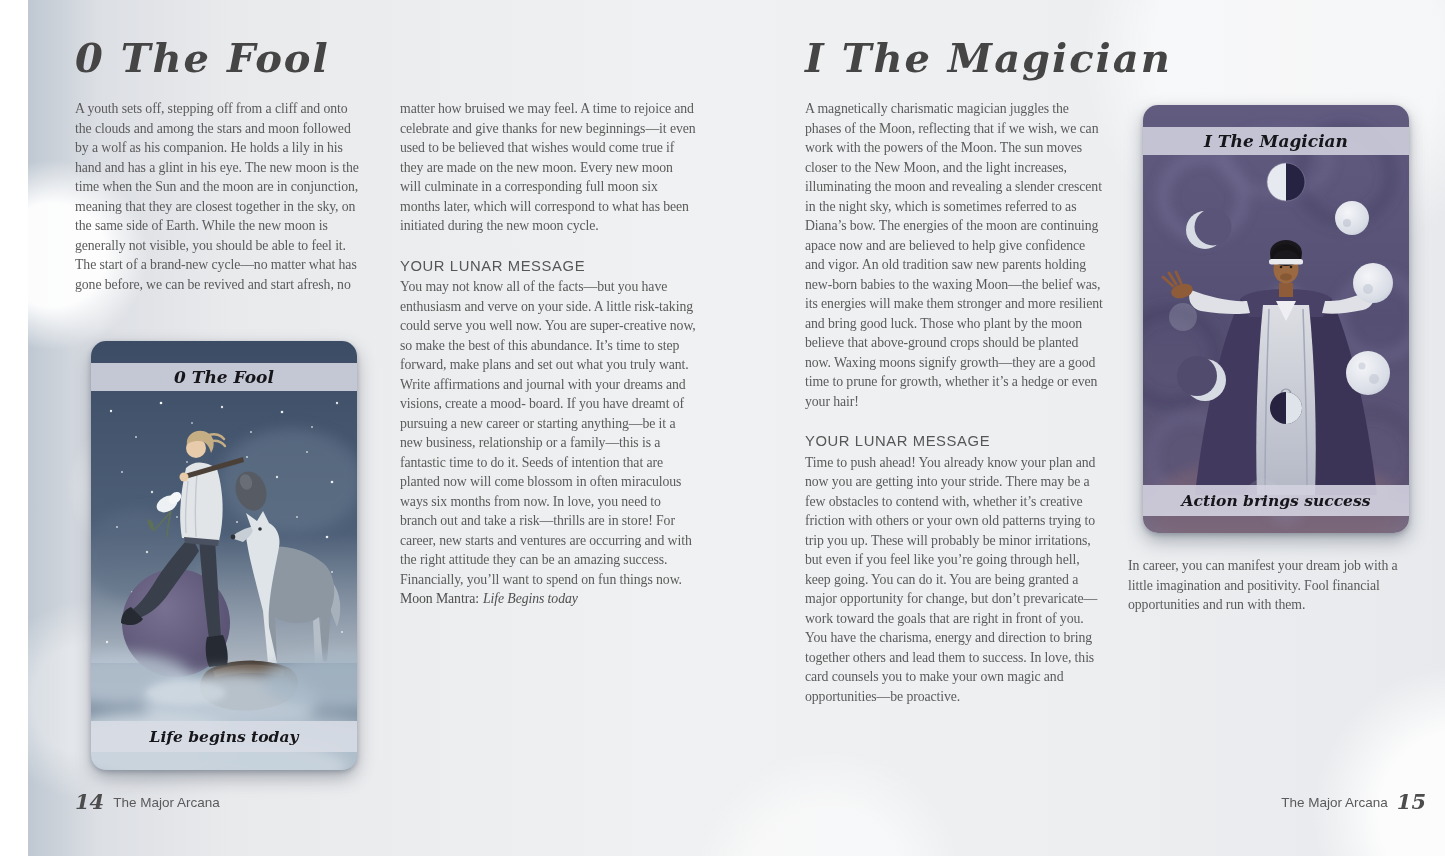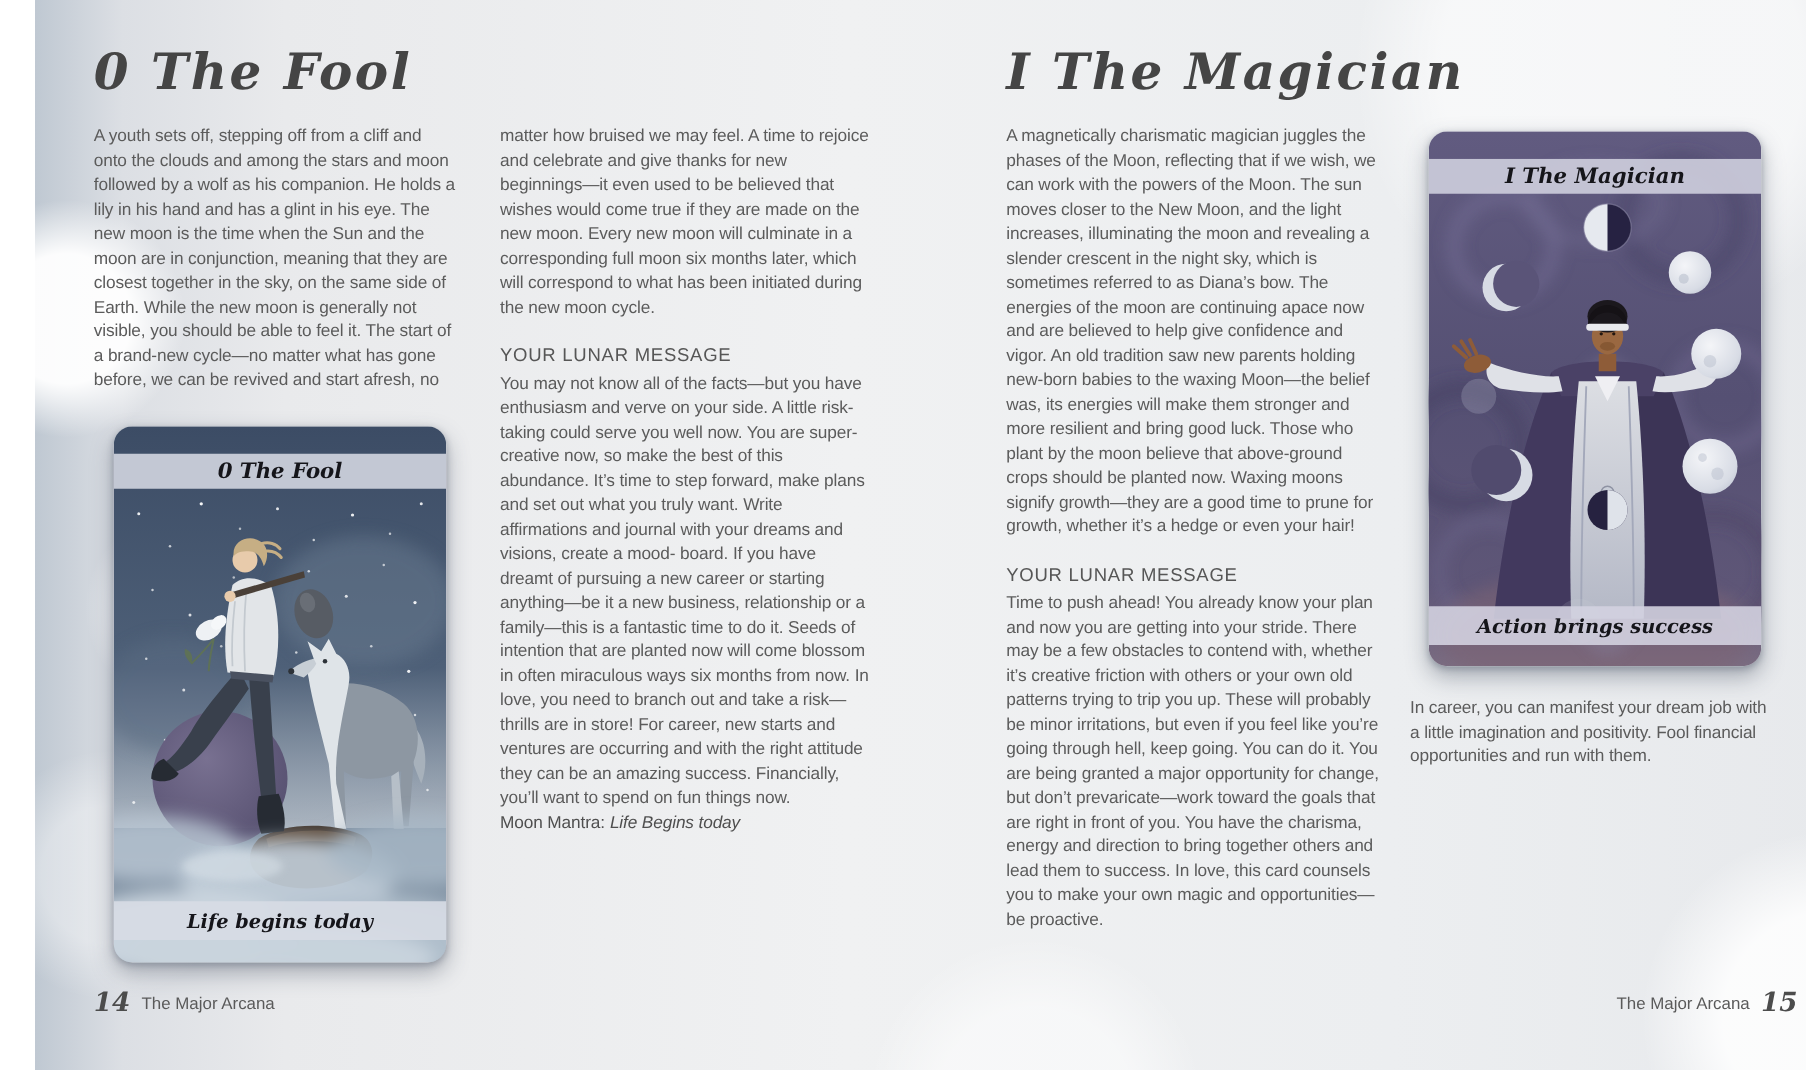--- a/index.html
+++ b/index.html
@@ -16,21 +16,21 @@
       radial-gradient(circle at 60px 700px, rgba(255,255,255,.4) 0 55px, rgba(255,255,255,0) 100px),
       linear-gradient(90deg,#bfc8d2 0px,#dcdfe4 70px,#e9eaec 200px,#f0f1f2 45%,#eceef0 75%,#e7e9ec 100%);
     margin-left: 28px;
   }
   .page-title{
     position:absolute;margin:0;
     font-family:"DejaVu Serif",serif;font-style:italic;font-weight:700;
     font-size:40px;letter-spacing:2px;color:#454545;
   }
   .bodycol{position:absolute;color:#5b5b5b;font-size:13.8px;line-height:19.5px;letter-spacing:-0.1px;}
-  .bodycol p{margin:0;}
+  .bodycol p{margin:0;font-family:Liberation Serif, serif;}
   .lunar-h{margin:21px 0 1px 0;font-size:14.8px;letter-spacing:.6px;color:#565656;font-weight:400;}
   .mantra{margin-top:21px;color:#4f4f4f;}
   .mantra .lab{margin-right:4px;}
   .mantra .val{font-style:italic;}
   .tarot-card{
     position:absolute;border-radius:15px;overflow:hidden;
     box-shadow:0 8px 18px rgba(55,65,85,.38),0 2px 5px rgba(55,65,85,.28);
   }
   .tarot-card svg{position:absolute;left:0;top:0;display:block;}
   .card-band{
@@ -42,21 +42,21 @@
   .band-bot{top:380px;height:31px;font-size:15.5px;background:rgba(215,219,228,.9);}
   .mag .band-top{background:rgba(204,204,219,.92);}
   .mag .band-bot{background:rgba(211,210,224,.9);}
   .footer{position:absolute;top:787px;color:#5a5a5a;font-size:13.5px;white-space:nowrap;}
   .footer .num{
     font-family:"DejaVu Serif",serif;font-style:italic;font-weight:700;
     font-size:21px;color:#4c4c4c;position:relative;top:2px;
   }
   .footer-left{left:47px;}
   .footer-left .num{margin-right:9px;}
-  .footer-right{right:35px;text-align:left;}
+  .footer-right{right:47px;text-align:left;}
   .footer-right .num{margin-left:9px;}
 </style>
 </head>
 <body>
 
 <div class="spread">
 
   <h1 class="page-title" style="left:47px;top:34px;">0 The Fool</h1>
 
   <div class="bodycol" style="left:47px;top:99px;width:292px;">

